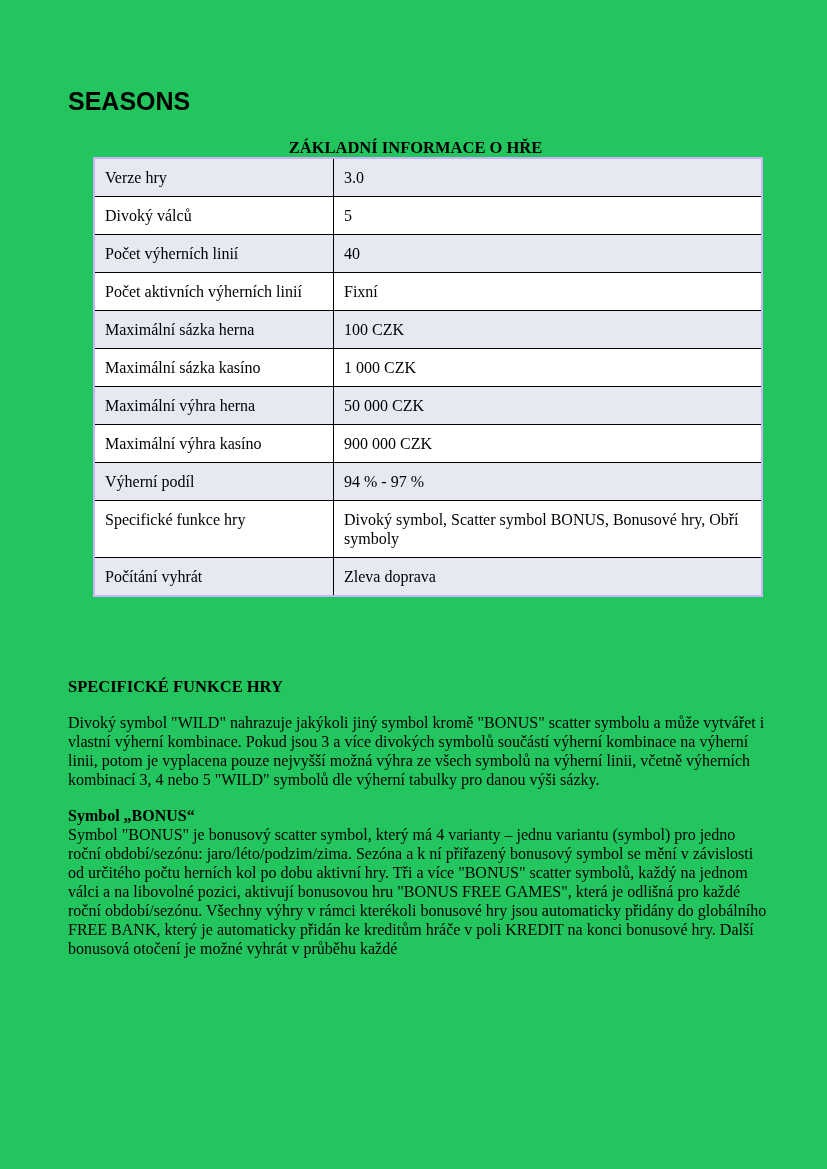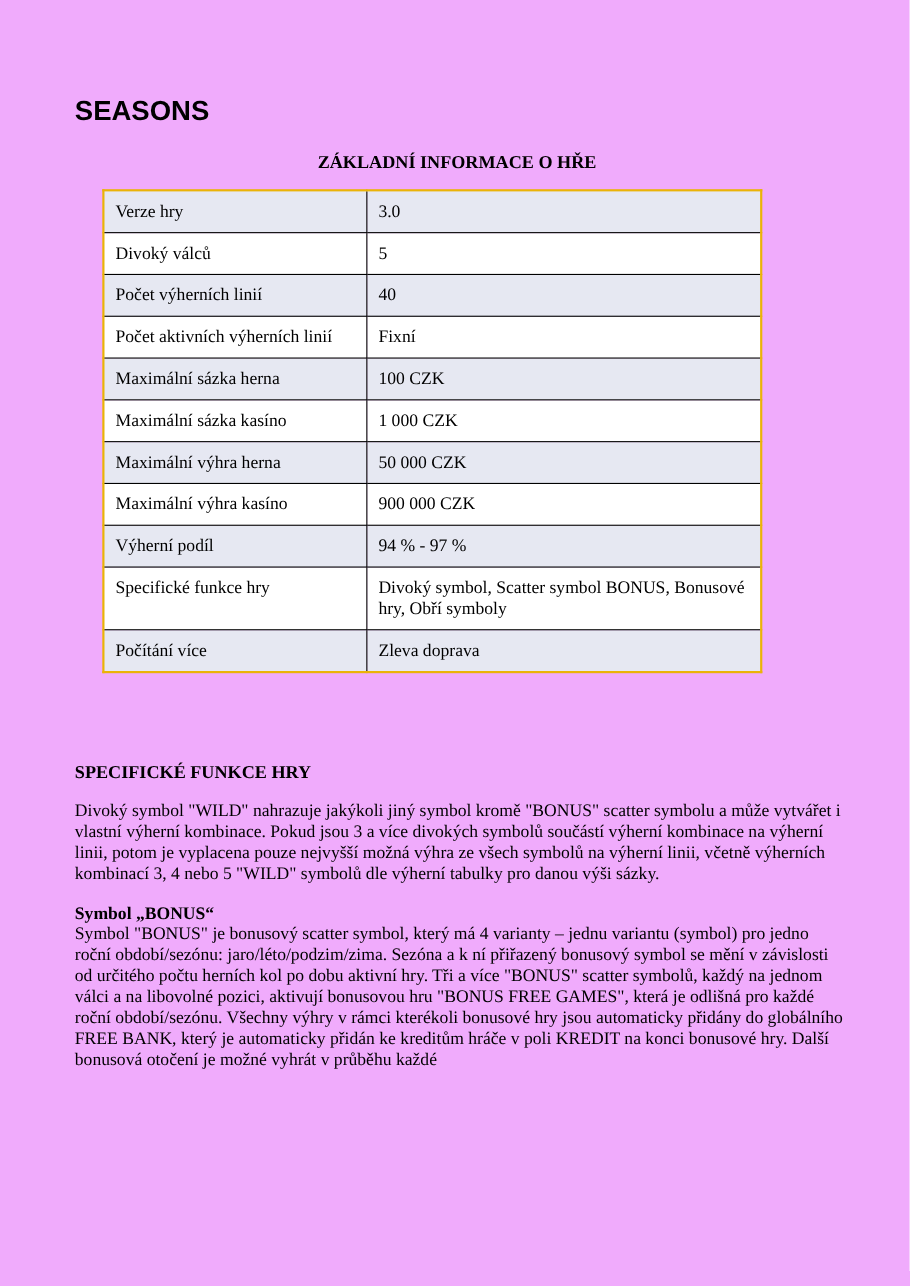--- a/index.html
+++ b/index.html
@@ -4,21 +4,21 @@
 <style>
   html, body {
     margin: 0;
     padding: 0;
     background: #ffffff;
   }
   .page {
     position: relative;
     width: 827px;
     height: 1169px;
-    background: #f0abfc;
+    background: #22c55e;
     overflow: hidden;
     font-family: "Liberation Serif", serif;
     color: #000000;
   }
   .content {
     padding: 88px 64px 0 68px;
   }
   .doc-title {
     font-family: "Liberation Sans", sans-serif;
     font-weight: bold;
@@ -32,24 +32,23 @@
     font-weight: bold;
     font-size: 16.5px;
     line-height: 19px;
     margin: 0;
   }
   .heading-basic { margin-top: 24px; text-align: center; }
   .heading-functions { margin-top: 80px; }
 
   .info-table {
     border-collapse: collapse;
-    margin-top: 15px;
     margin-left: 25px;
-    width: 600px;
-    border: 2px solid #eab308;
+    width: 670px;
+    border: 2px solid #c4b5fd;
   }
   .info-table td {
     border: 1px solid #000000;
     font-size: 16px;
     line-height: 19px;
     padding: 9px 10px 9px 10px;
     vertical-align: top;
   }
   .info-table td.col-label { width: 218px; }
   .info-table tr:nth-child(odd) td { background: var(--row-shade, #e6e8f2); }
@@ -116,21 +115,21 @@
         </tr>
         <tr>
           <td class="col-label">Výherní podíl</td>
           <td class="col-value">94 % - 97 %</td>
         </tr>
         <tr>
           <td class="col-label">Specifické funkce hry</td>
           <td class="col-value">Divoký symbol, Scatter symbol BONUS, Bonusové hry, Obří symboly</td>
         </tr>
         <tr>
-          <td class="col-label">Počítání více</td>
+          <td class="col-label">Počítání vyhrát</td>
           <td class="col-value">Zleva doprava</td>
         </tr>
       </tbody>
     </table>
 
     <h2 class="section-heading heading-functions">SPECIFICKÉ FUNKCE HRY</h2>
 
     <div class="subsection">
       <p class="sub-body">Divoký symbol "WILD" nahrazuje jakýkoli jiný symbol kromě "BONUS" scatter symbolu a může vytvářet i vlastní výherní kombinace. Pokud jsou 3 a více divokých symbolů součástí výherní kombinace na výherní linii, potom je vyplacena pouze nejvyšší možná výhra ze všech symbolů na výherní linii, včetně výherních kombinací 3, 4 nebo 5 "WILD" symbolů dle výherní tabulky pro danou výši sázky.</p>
     </div>

